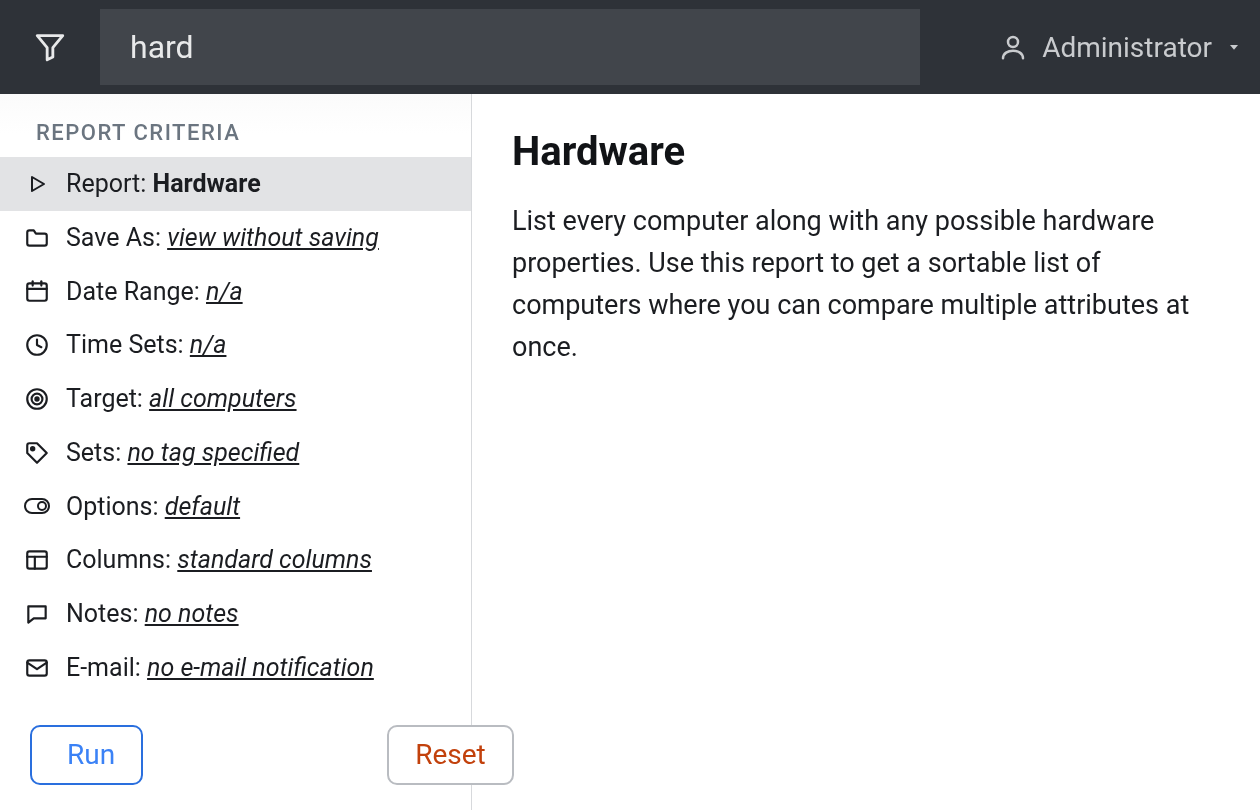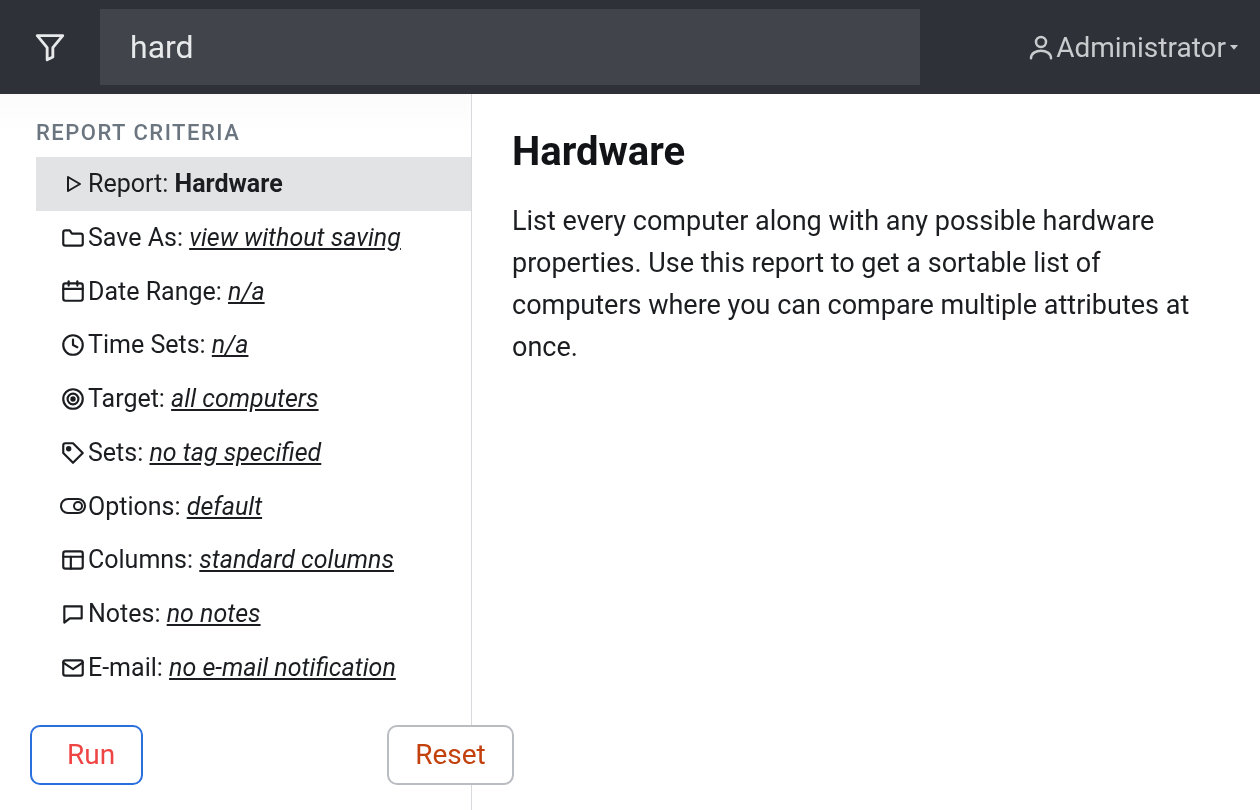--- a/index.html
+++ b/index.html
@@ -57,20 +57,21 @@
       color: #9a9da2;
     }
     
     .topbar-spacer {
       flex: 1;
     }
     
     .user-menu {
       display: flex;
       align-items: center;
+      gap: 14px;
       color: #c9cbce;
       font-size: 28px;
       cursor: pointer;
       padding-right: 14px;
     }
     
     
     .main {
       display: flex;
       height: calc(810px - 94px);
@@ -93,26 +94,26 @@
       margin-left: 12px;
     }
     
     .criteria-list {
       list-style: none;
     }
     
     .criteria-item {
       display: flex;
       align-items: center;
+      gap: 14px;
       padding: 10px 22px 10px 22px;
       font-size: 25px;
       color: #1b1d21;
       cursor: pointer;
       line-height: 1.35;
-      margin-left: 36px;
     }
     
     .criteria-item.active {
       background: #e2e3e5;
     }
     
     .criteria-item .icon-slot {
       width: 30px;
       height: 30px;
       display: flex;
@@ -145,21 +146,21 @@
       padding: 14px 26px;
       border-radius: 10px;
       background: #fff;
       cursor: pointer;
       font-family: inherit;
       line-height: 1;
     }
     
     .btn-primary {
       border: 2px solid #2a6fde;
-      color: #ef4444;
+      color: #3b82f6;
       padding-left: 35px;
     }
     
     .btn-secondary {
       border: 2px solid #b9bcc1;
       color: #c2410c;
     }
     
     
     .content {

